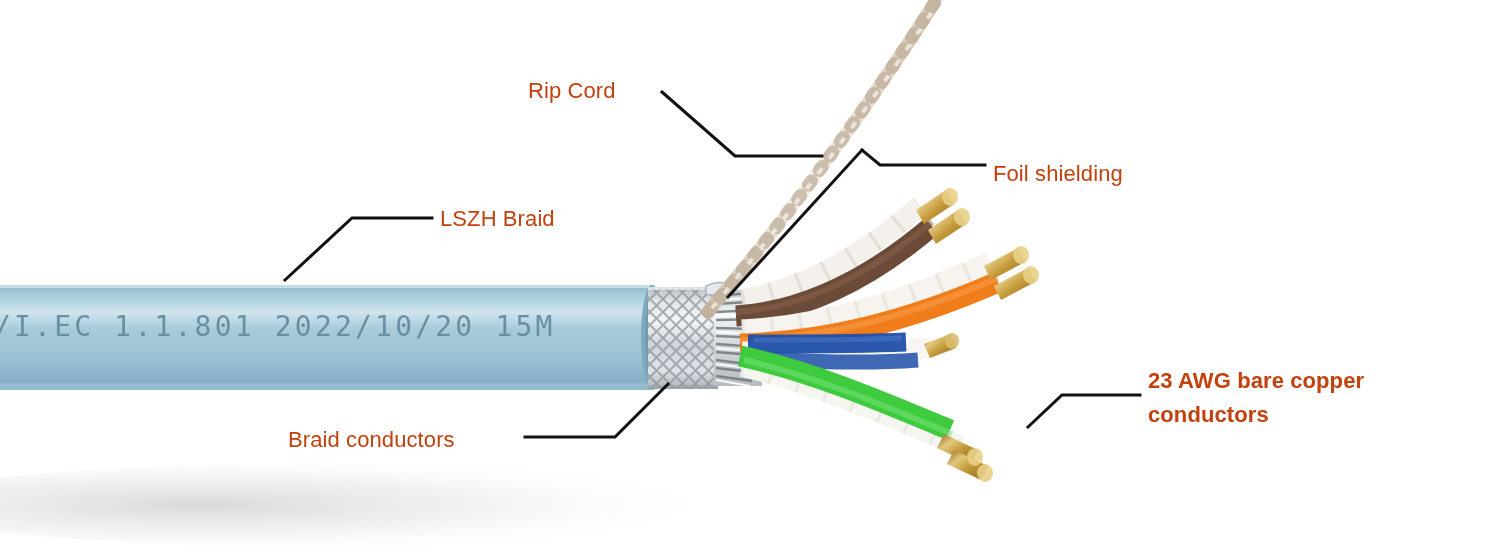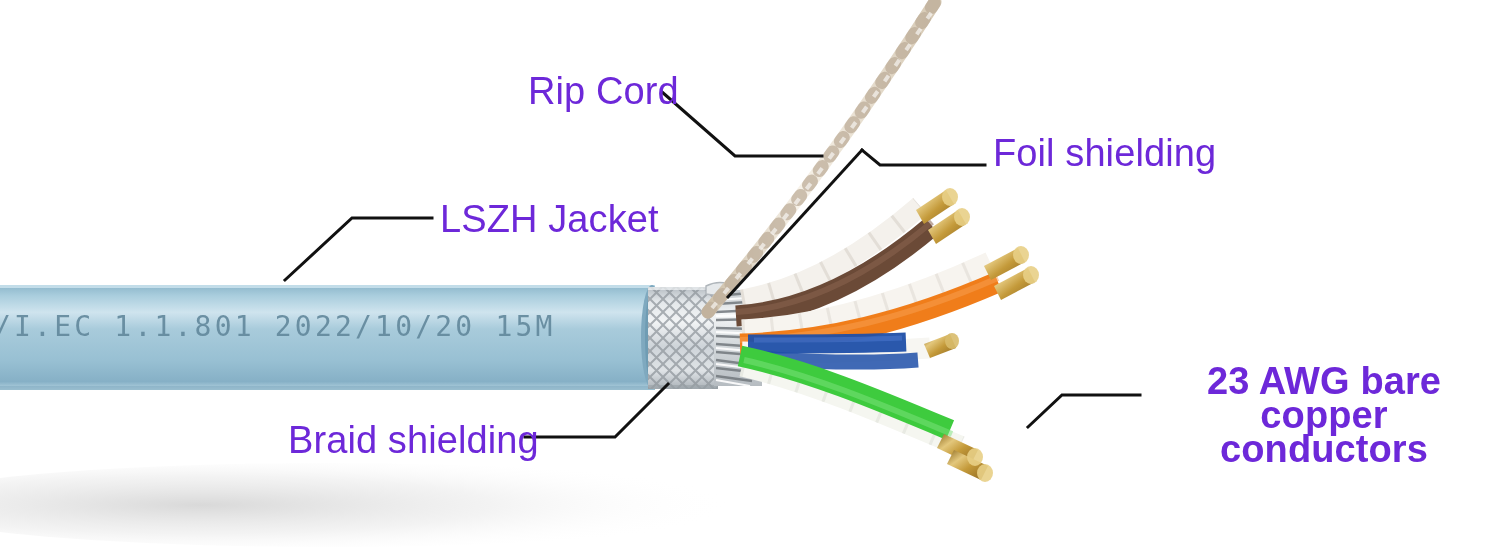--- a/index.html
+++ b/index.html
@@ -18,30 +18,29 @@
     overflow: hidden;
   }
   #art {
     position: absolute;
     left: 0; top: 0;
     width: 1500px;
     height: 558px;
   }
   .lbl {
     position: absolute;
-    color: #6d28d9;
-    font-size: 38px;
+    color: #c2410c;
+    font-size: 22px;
     line-height: 34px;
     white-space: pre;
     letter-spacing: 0.1px;
-    text-align: center;
   }
   .lbl-2line { white-space: pre-line; font-weight: bold; }
   #lbl-ripcord   { left: 528px; top: 74px; }
-  #lbl-foil      { left: 993px; top: 136px; }
+  #lbl-foil      { left: 993px; top: 157px; }
   #lbl-lszh      { left: 440px; top: 202px; }
   #lbl-braid     { left: 288px; top: 423px; }
   #lbl-conductors{ left: 1148px; top: 364px; }
 </style>
 </head>
 <body>
 
 <div id="stage">
 
   <svg id="art" viewBox="0 0 1500 558">
@@ -206,20 +205,20 @@
       <path d="M432 218 L352 218 L285 280"></path>
       <path d="M525 437 L615 437 L668 384"></path>
       <path d="M1140 395 L1062 395 L1028 427"></path>
     </g>
   </svg>
 
   <div class="lbl" id="lbl-ripcord">Rip Cord</div>
 
   <div class="lbl" id="lbl-foil">Foil shielding</div>
 
-  <div class="lbl" id="lbl-lszh">LSZH Jacket</div>
-
-  <div class="lbl" id="lbl-braid">Braid shielding</div>
+  <div class="lbl" id="lbl-lszh">LSZH Braid</div>
+
+  <div class="lbl" id="lbl-braid">Braid conductors</div>
 
   <div class="lbl lbl-2line" id="lbl-conductors">23 AWG bare copper
 conductors</div>
 
 </div>
 
 </body></html>

